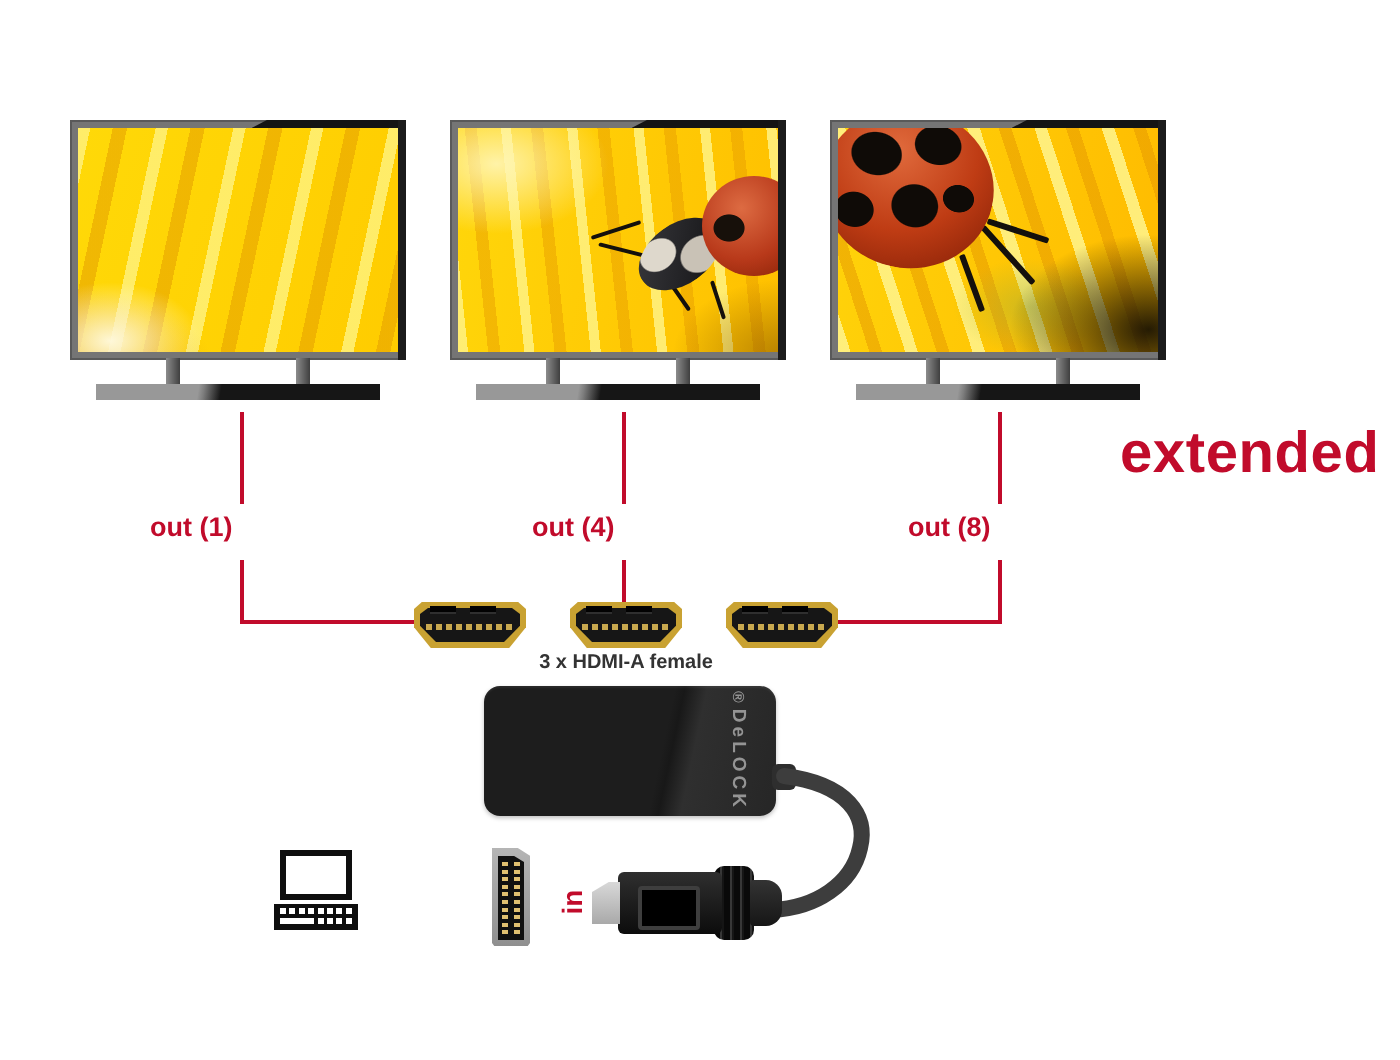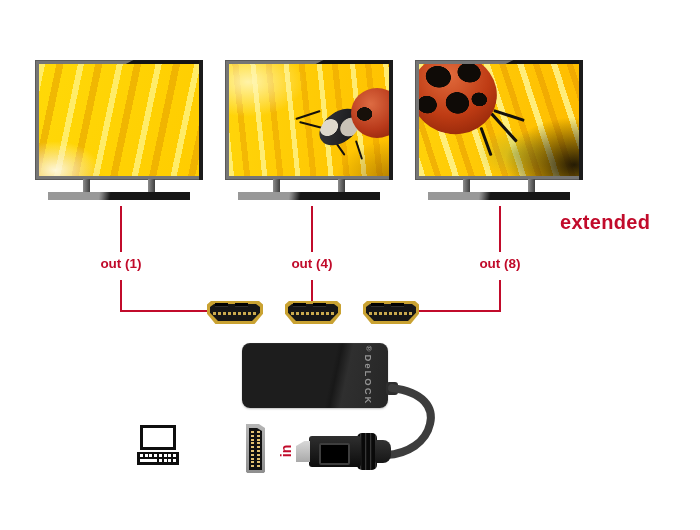--- a/index.html
+++ b/index.html
@@ -69,25 +69,25 @@
         background:linear-gradient(99deg,#989898 0 36%,#7d7d7d 38%,#161616 44%);}
 
   
   .vline{position:absolute;width:2px;background:var(--accent,#c10b2b);}
   .hline{position:absolute;height:2px;background:var(--accent,#c10b2b);}
   #v1a{left:120px;top:206px;height:46px}  #v1b{left:120px;top:280px;height:32px}
   #h1 {left:120px;top:310px;width:88px}
   #v2a{left:311px;top:206px;height:46px}  #v2b{left:311px;top:280px;height:22px}
   #v3a{left:499px;top:206px;height:46px}  #v3b{left:499px;top:280px;height:32px}
   #h3 {left:419px;top:310px;width:82px}
-  .out-label{position:absolute;top:256px;width:92px;text-align:center;
+  .out-label{position:absolute;top:256px;width:92px;
       font-size:13.5px;font-weight:bold;color:var(--accent,#c10b2b);}
   #ol1{left:75px}#ol2{left:266px}#ol3{left:454px}
   .mode-label{position:absolute;left:560px;top:211px;width:130px;
-      font-size:20px;font-weight:bold;color:var(--accent,#c10b2b);letter-spacing:.3px;}
+      font-size:29px;font-weight:bold;color:var(--accent,#c10b2b);letter-spacing:.3px;}
 
   
   .hdmi{position:absolute;top:301px;width:56px;height:23px;background:var(--hdmi_gold,#c9a232);
       clip-path:polygon(7% 0,93% 0,100% 15%,100% 55%,85% 100%,15% 100%,0 55%,0 15%);}
   #hdmi1{left:207px}#hdmi2{left:285px}#hdmi3{left:363px}
   .hdmi-in{position:absolute;inset:3px;background:#161616;
       clip-path:polygon(8% 0,92% 0,100% 18%,100% 52%,84% 100%,16% 100%,0 52%,0 18%);}
   .hdmi-slot{position:absolute;top:2px;width:13px;height:4px;background:#020202;
       box-shadow:inset 0 -1px 0 #2f2f2f;}
   .slot-a{left:8px}.slot-b{left:28px}
@@ -225,20 +225,21 @@
     <div class="hdmi-slot slot-a"></div>
     <div class="hdmi-slot slot-b"></div>
     <div class="hdmi-pins"></div>
   </div>
   <div class="hdmi" id="hdmi3">
     <div class="hdmi-in"></div>
     <div class="hdmi-slot slot-a"></div>
     <div class="hdmi-slot slot-b"></div>
     <div class="hdmi-pins"></div>
   </div>
+  <div class="hdmi-caption">3 x HDMI-A female</div>
 
   <div class="adapter">
     <div class="brand-rot">
       <div class="brand-inner">
         <span class="brand-reg">®</span>
         <span class="brand-name">DeLOCK</span>
       </div>
     </div>
   </div>
   <div class="stub"></div>

